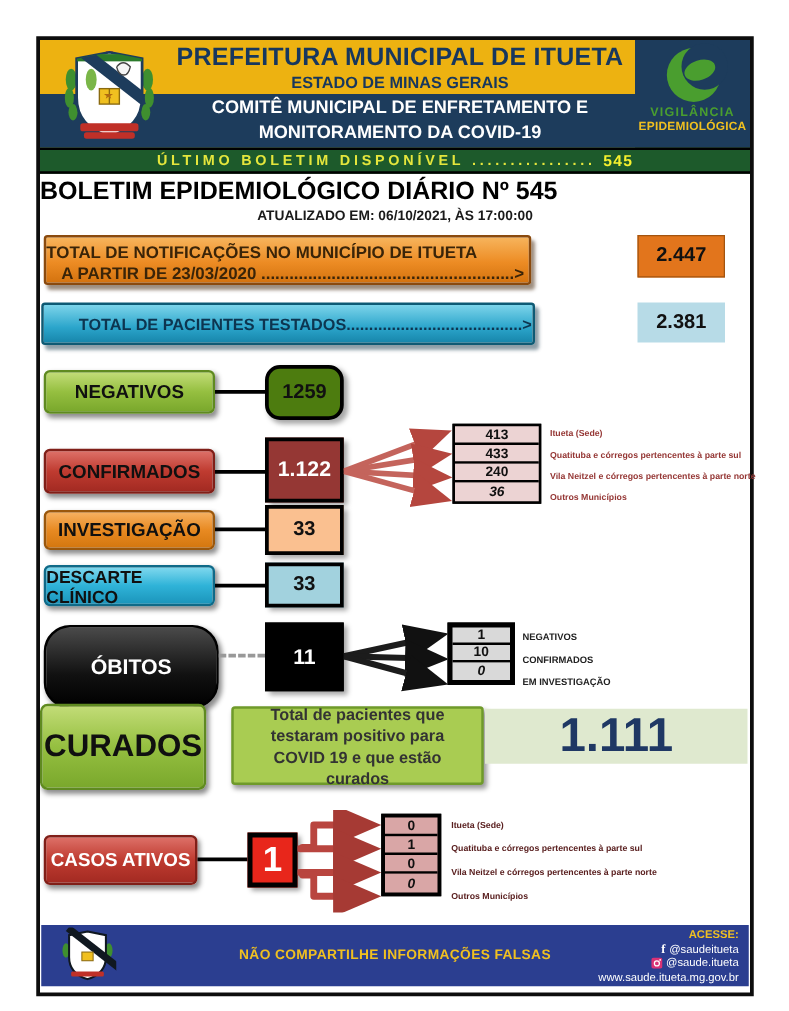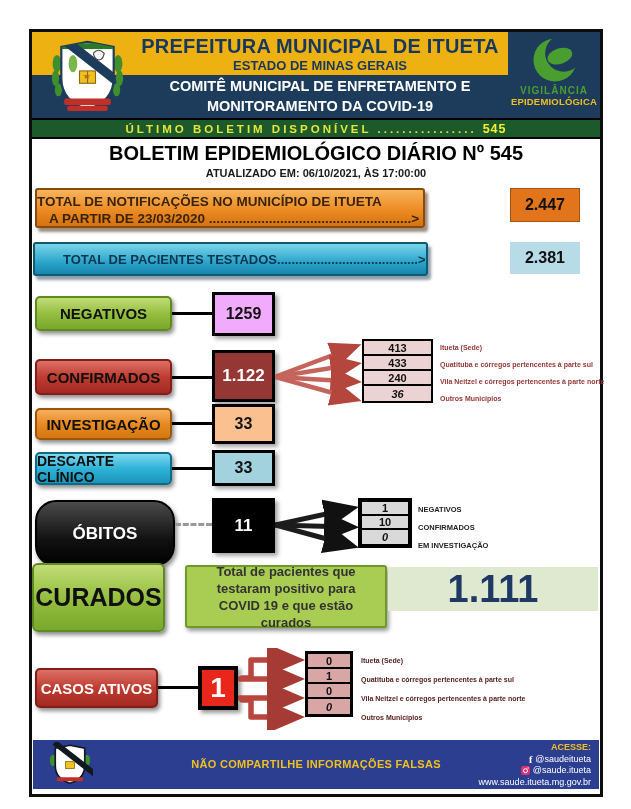--- a/index.html
+++ b/index.html
@@ -22,21 +22,21 @@
   .logo-t2 { font-size:9.5px; font-weight:bold; color:#f0c020; letter-spacing:.2px; line-height:11px; }
 
   
   .last-bar { left:0; top:86px; width:568px; height:21px; background:#1d5a2b;
               border-top:2px solid #000; border-bottom:2px solid #000;
               display:flex; align-items:center; justify-content:center; 
               color:#e5e63c; font-size:11.5px; font-weight:bold; letter-spacing:3px; gap:6px; }
   .last-bar .num { color:#f7f12e; letter-spacing:1px; font-size:12.5px; }
 
   
-  .main-title { left:0; top:110px; width:568px; text-align:center; font-size:20px; font-weight:bold; color:#000; }
+  .main-title { left:0; top:110px; width:568px; text-align:left; font-size:20px; font-weight:bold; color:#000; }
   .updated { left:0; top:135px; width:568px; text-align:center; font-size:11px; font-weight:bold; color:#1a1a1a; }
 
   
   .bar { border-radius:3px; font-weight:bold; }
   .orange-bar { left:3px; top:156px; width:390px; height:40px;
     background:linear-gradient(180deg,#f7b45c 0%,#ed8c24 55%,#d4730f 100%);
     border:2px solid #8a4a0e; box-shadow:3px 4px 3px rgba(60,30,0,.5);
     color:#3a2408; font-size:13.5px; line-height:17px; padding-top:3px; }
   .orange-bar .c { text-align:left; }
   .orange-bar .l { padding-left:12px; }
@@ -168,21 +168,21 @@
     </div>
     <div class="orange-val">2.447</div>
 
     <div class="bar blue-bar">
       <div>TOTAL DE PACIENTES TESTADOS.......................................&gt;</div>
     </div>
     <div class="blue-val">2.381</div>
 
     <div class="statbtn g-btn" style="left:3px;top:264px;width:137px;height:35px;">NEGATIVOS</div>
     <div class="conn-line" style="left:140px;top:280px;width:40px;"></div>
-    <div class="statval" style="left:180px;top:260px;width:63px;height:44px;background:#f0abfc;">1259</div>
+    <div class="statval" style="left:180px;top:260px;width:63px;height:44px;background:#4d7c0f;border-radius:12px;">1259</div>
 
     <div class="statbtn r-btn" style="left:3px;top:327px;width:137px;height:36px;">CONFIRMADOS</div>
     <div class="conn-line" style="left:140px;top:344px;width:40px;"></div>
     <div class="statval" style="left:180px;top:318px;width:63px;height:52px;background:#953734;color:#fff;font-size:17px;">1.122</div>
     <svg style="left:243px;top:307px;" width="87" height="68">
       <defs>
           <marker id="arR" markerWidth="8" markerHeight="8" refX="5" refY="3" orient="auto">
             <path d="M0,0 L7,3 L0,6 Z" fill="#b5463e"></path>
           </marker>
         </defs>

